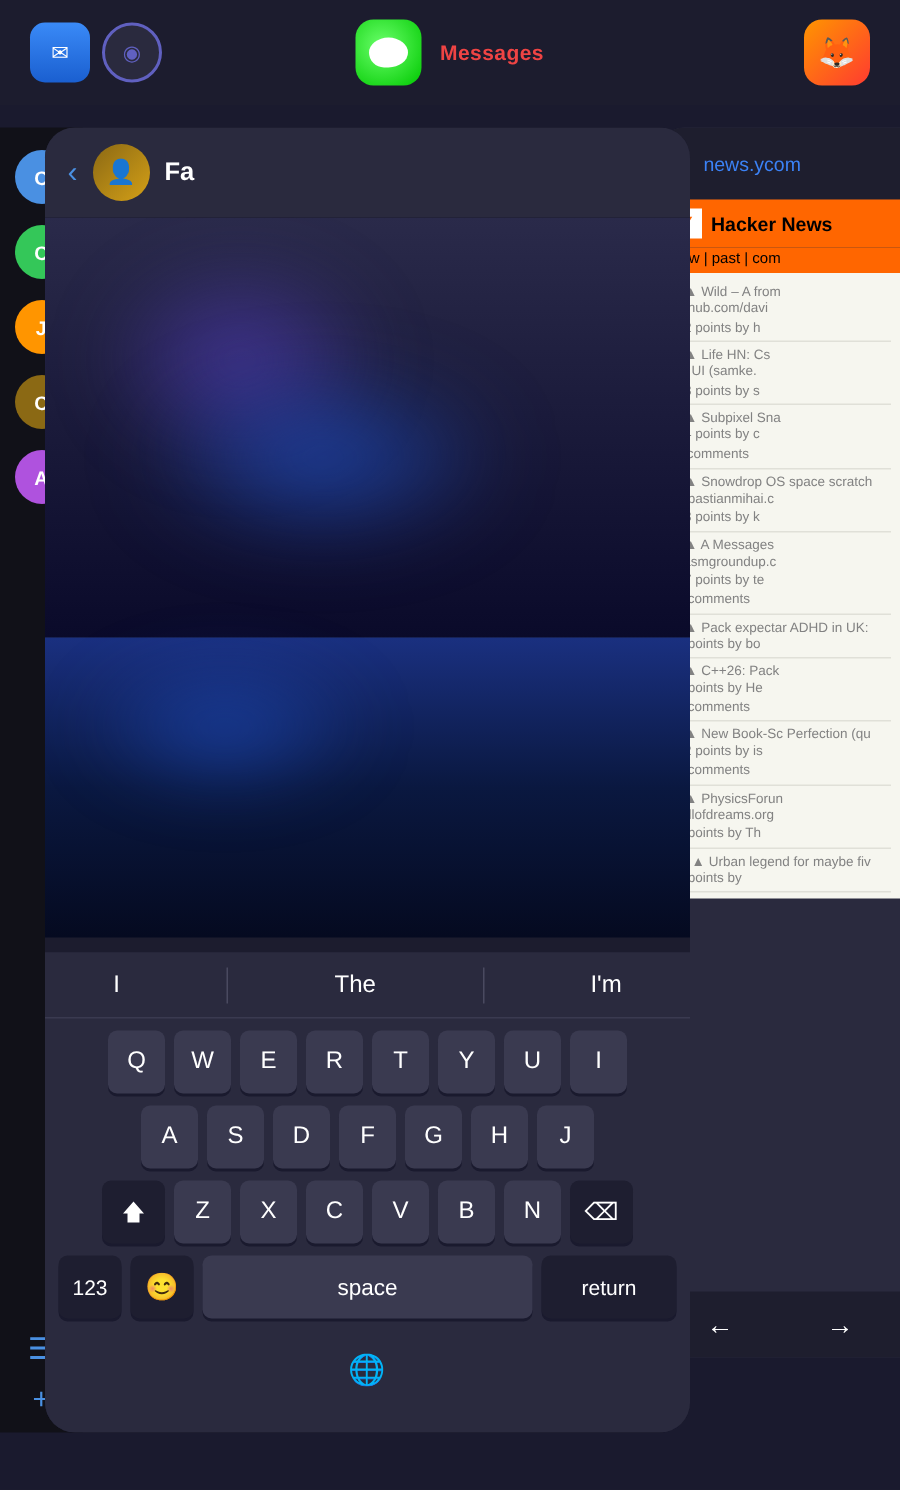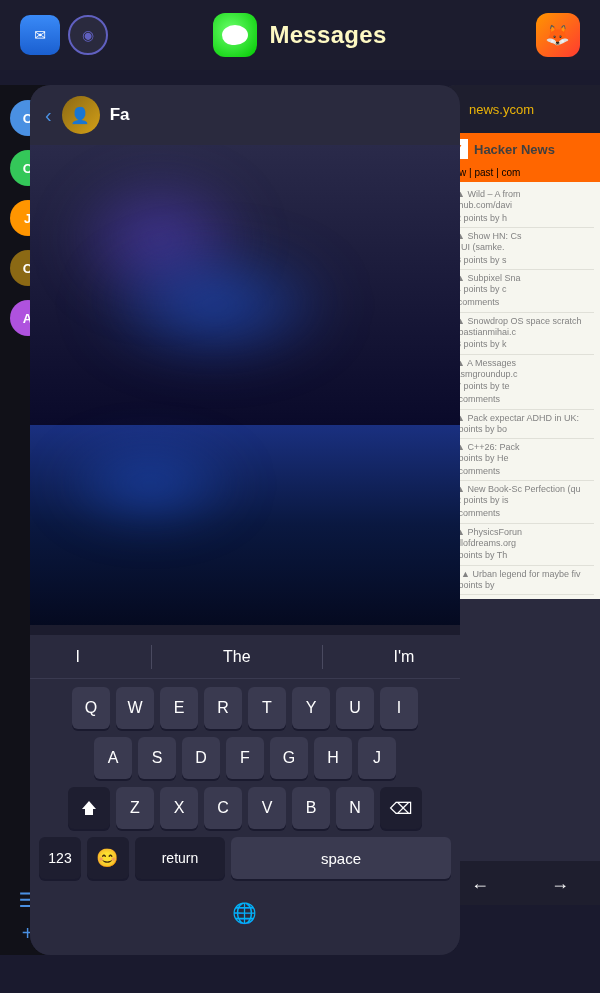--- a/index.html
+++ b/index.html
@@ -35,22 +35,22 @@
       background: radial-gradient(circle at 40% 40%, #6aff6a, #00c800);
       display: flex; align-items: center; justify-content: center;
     }
     .app-icon-messages .bubble {
       width: 26px; height: 20px;
       background: white;
       border-radius: 50% 50% 50% 10px;
       position: relative;
     }
     .status-title {
-      color: #fef9c3;
-      font-size: 24px;
+      color: #ef4444;
+      font-size: 14px;
       font-weight: 600;
       letter-spacing: 0.3px;
     }
     .app-icon-mail {
       width: 40px; height: 40px;
       border-radius: 10px;
       background: linear-gradient(180deg, #3a8af7, #1a5fd0);
       display: flex; align-items: center; justify-content: center;
     }
     .app-icon-siri {
@@ -347,42 +347,42 @@
       display: flex;
       align-items: center;
       padding: 0 8px;
       gap: 6px;
     }
     .lock-icon {
       color: #888;
       font-size: 12px;
     }
     .url-text {
-      color: #eab308;
+      color: #3b82f6;
       font-size: 13px;
       white-space: nowrap;
       overflow: hidden;
     }
     .hn-header {
       background: #ff6600;
       padding: 6px 8px;
       display: flex;
       align-items: center;
       gap: 6px;
     }
     .hn-logo {
       width: 20px; height: 20px;
       background: white;
       display: flex; align-items: center; justify-content: center;
       font-size: 11px;
       font-weight: bold;
       color: #ff6600;
     }
     .hn-title {
-      color: #404040;
+      color: #000000;
       font-size: 13px;
       font-weight: bold;
     }
     .hn-nav {
       background: #ff6600;
       padding: 2px 8px 4px;
       color: black;
       font-size: 10px;
     }
     .hn-items {
@@ -593,22 +593,22 @@
           <div class="key">C</div>
           <div class="key">V</div>
           <div class="key">B</div>
           <div class="key">N</div>
           <div class="key key-delete">⌫</div>
         </div>
 
         <div class="key-row">
           <div class="key key-dark key-123">123</div>
           <div class="key key-dark key-emoji">😊</div>
+          <div class="key key-space">space</div>
           <div class="key key-dark key-return">return</div>
-          <div class="key key-space">space</div>
         </div>
       </div>
 
       <div class="globe-key">
         <span>🌐</span>
       </div>
     </div>
   </div>
 </div>
 
@@ -624,21 +624,21 @@
   <div class="hn-nav">
     <span>new | past | com</span>
   </div>
   <div class="hn-items">
     <div class="hn-item">
       <div class="hn-item-num">1. ▲ <span>Wild – A from</span></div>
       <div class="hn-item-meta">(github.com/davi</div>
       <div class="hn-item-meta">182 points by h</div>
     </div>
     <div class="hn-item">
-      <div class="hn-item-num">2. ▲ <span>Show HN: Cs</span></div>
+      <div class="hn-item-num">2. ▲ <span>Life HN: Cs</span></div>
       <div class="hn-item-meta">1.6 UI (samke.</div>
       <div class="hn-item-meta">248 points by s</div>
     </div>
     <div class="hn-item">
       <div class="hn-item-num">3. ▲ <span>Subpixel Sna</span></div>
       <div class="hn-item-meta">124 points by c</div>
       <div class="hn-item-meta">11 comments</div>
     </div>
     <div class="hn-item">
       <div class="hn-item-num">4. ▲ <span>Snowdrop OS space scratch</span></div>

